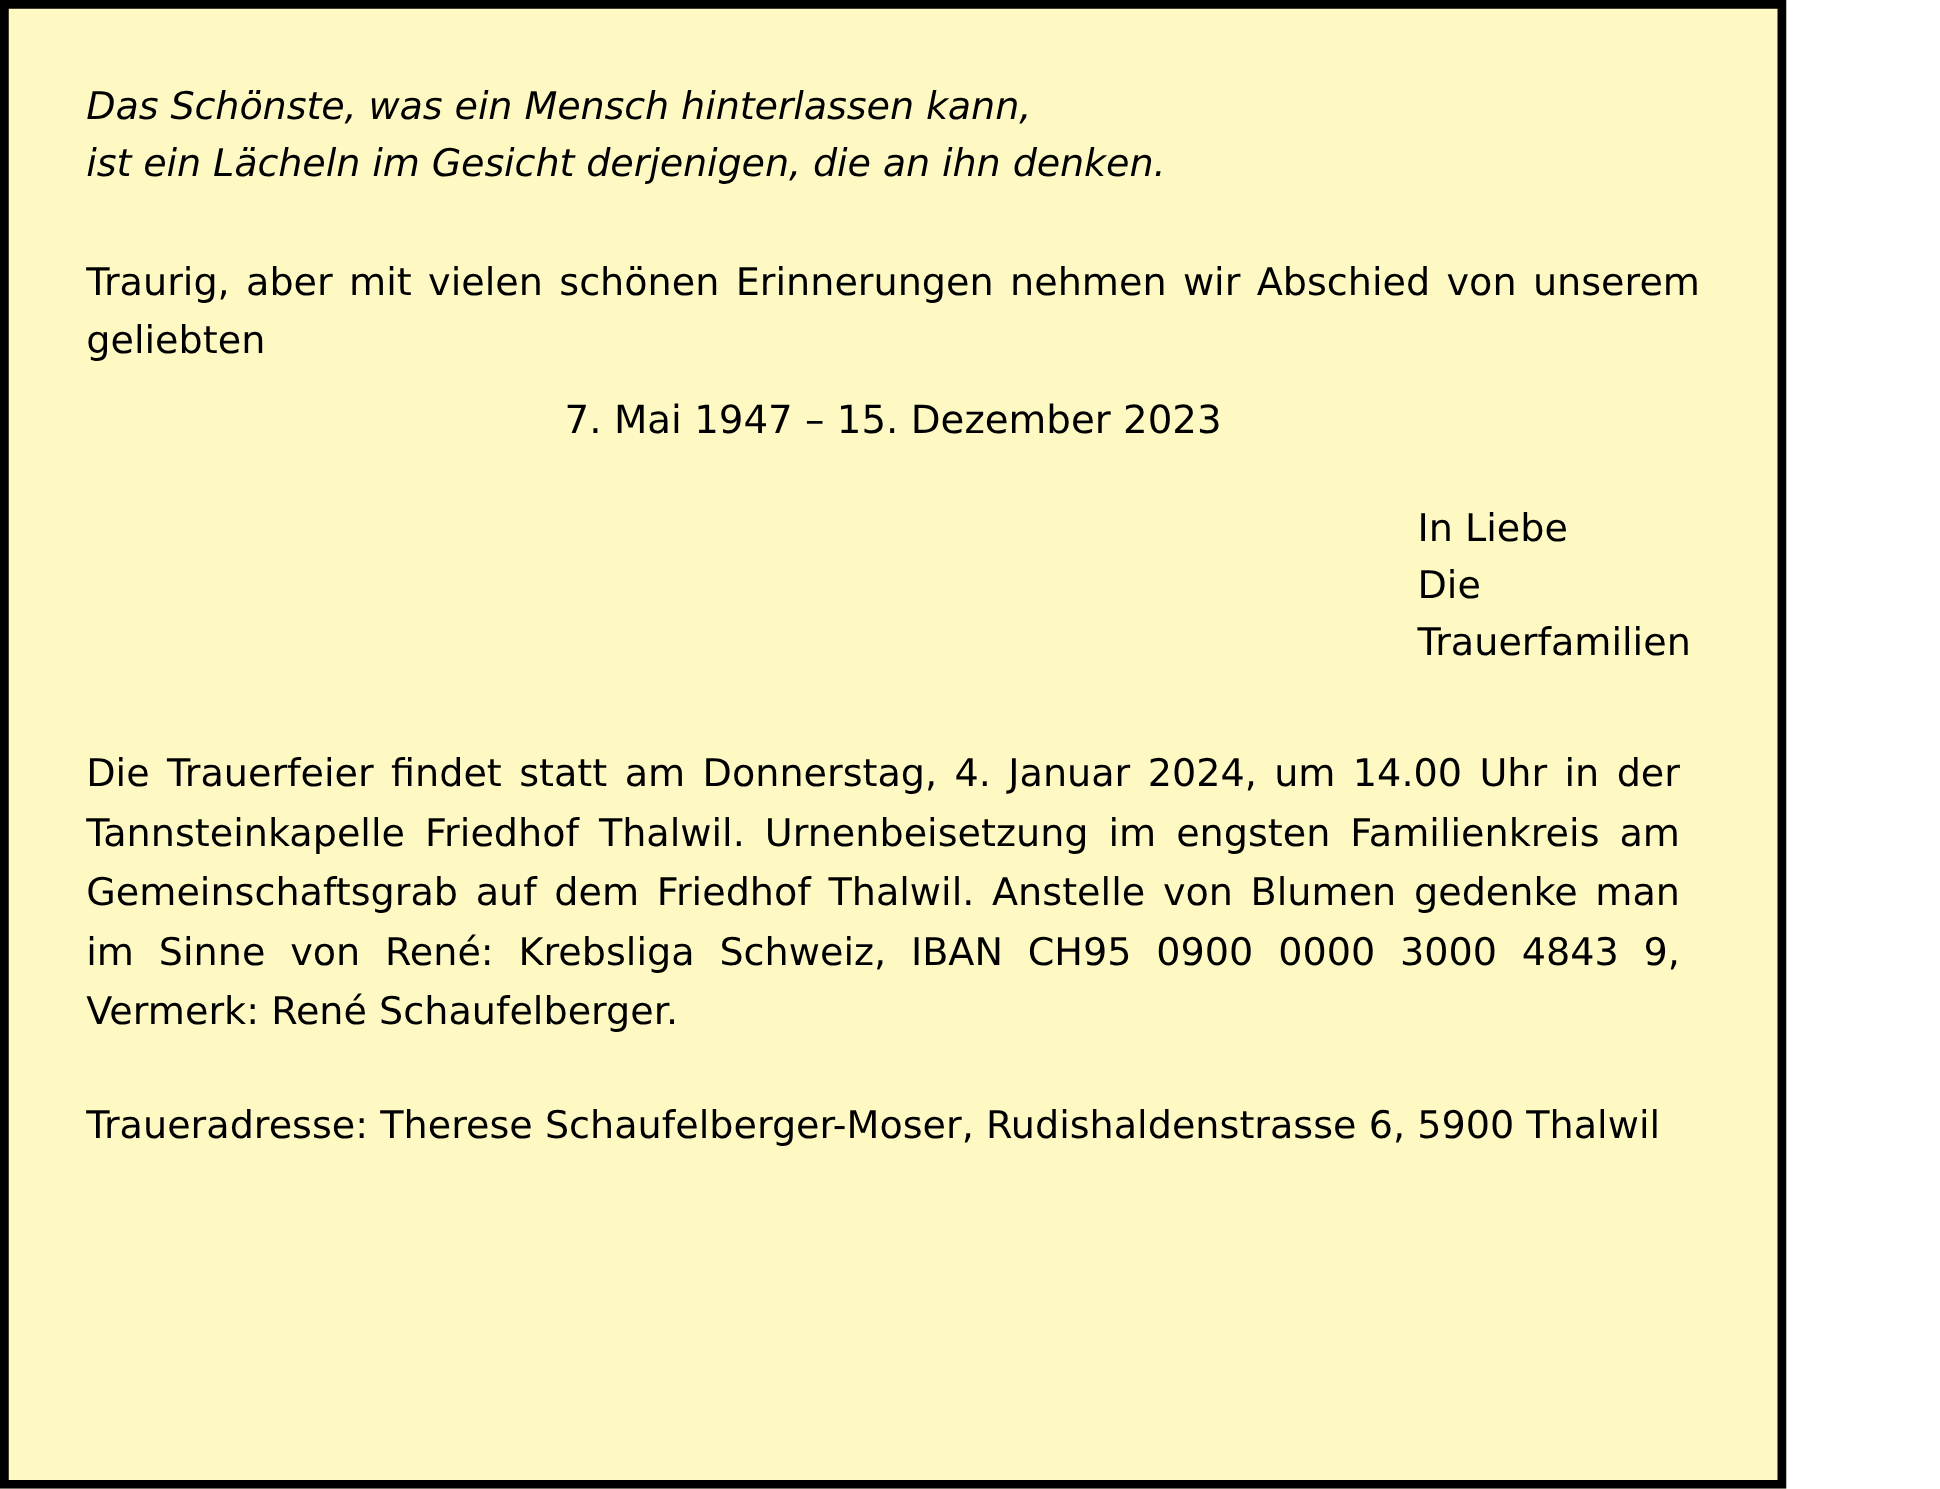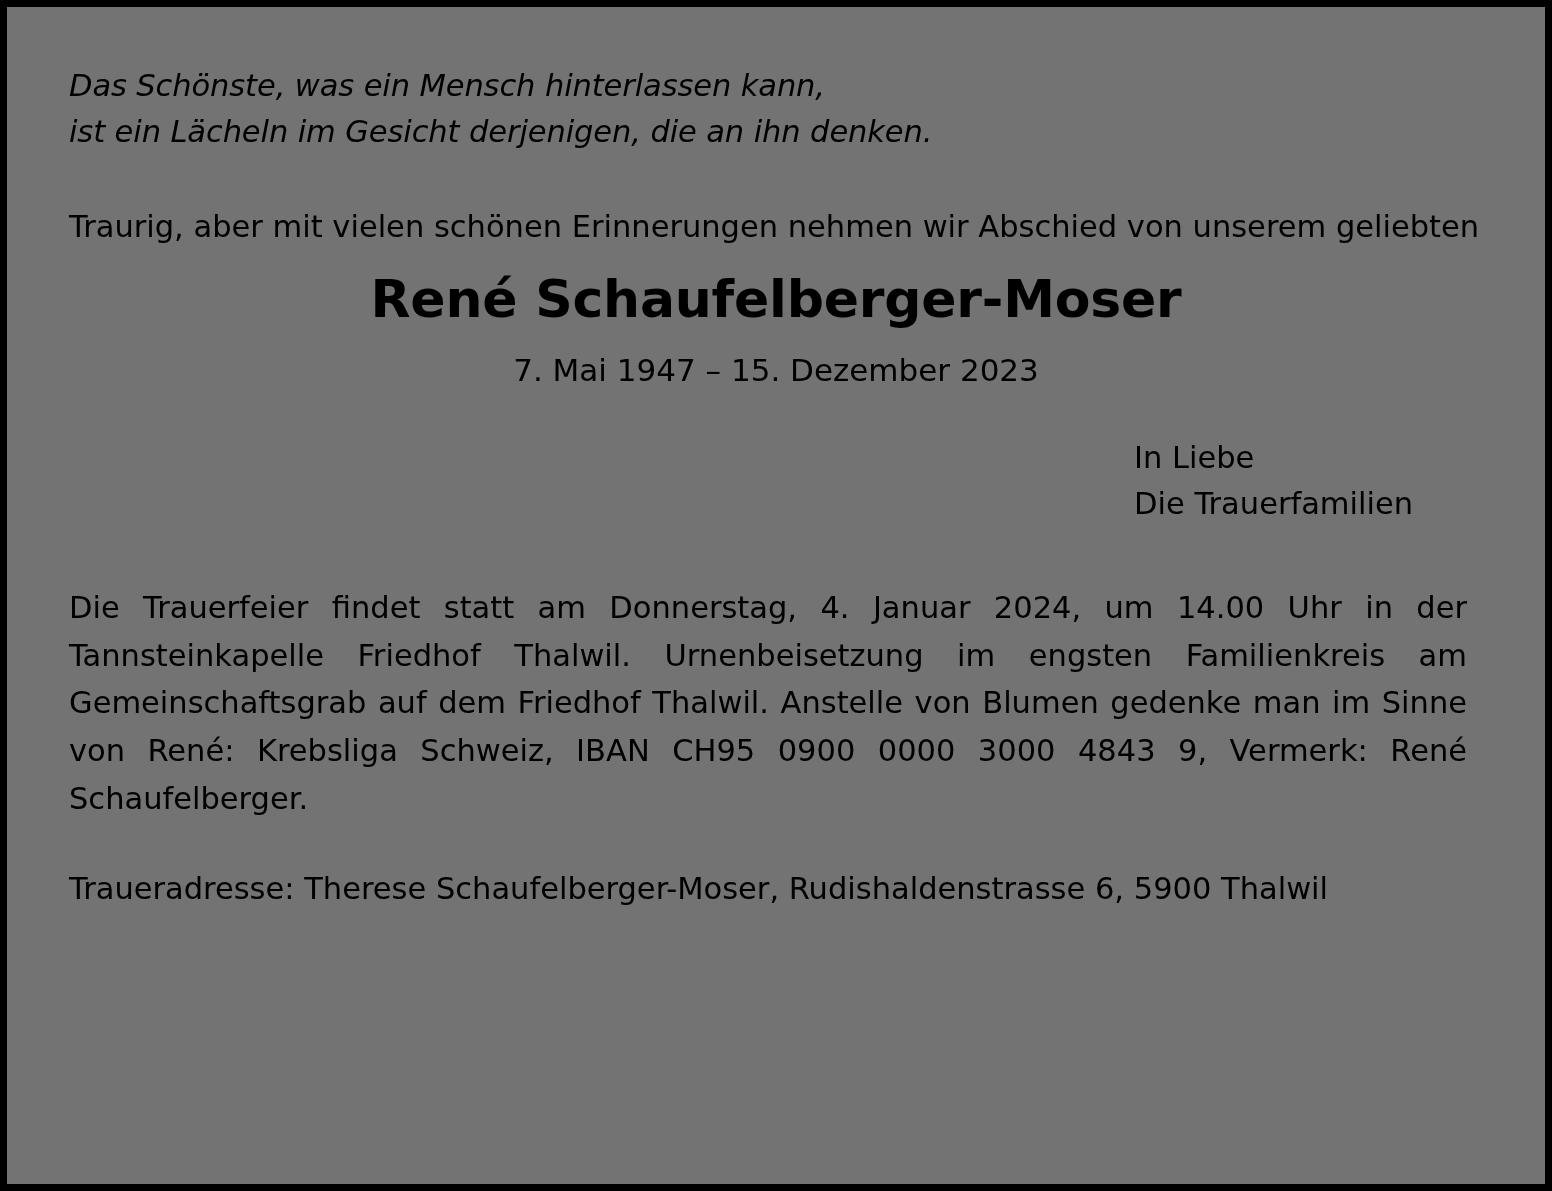--- a/index.html
+++ b/index.html
@@ -9,24 +9,24 @@
   }
   body {
     width: 1552px;
     height: 1191px;
     font-family: "DejaVu Sans", sans-serif;
     color: #000000;
   }
   .notice {
     position: relative;
     box-sizing: border-box;
-    width: 1552px;
+    width: 1429px;
     height: 1191px;
     border: 7px solid #000000;
-    background: #737373;
+    background: #fef9c3;
     padding: 48px 62px 0 62px;
   }
   .quote {
     font-style: italic;
     font-size: 30.5px;
     line-height: 1.52;
     letter-spacing: -0.1px;
     margin: 8px 0 0 0;
   }
   .quote div { white-space: nowrap; }
@@ -86,21 +86,20 @@
 
 <div class="notice">
 
   <div class="quote">
     <div>Das Schönste, was ein Mensch hinterlassen kann,</div>
     <div>ist ein Lächeln im Gesicht derjenigen, die an ihn denken.</div>
   </div>
 
   <p class="intro">Traurig, aber mit vielen schönen Erinnerungen nehmen wir Abschied von unserem geliebten</p>
 
-  <h1 class="name">René Schaufelberger-Moser</h1>
 
   <p class="dates">7. Mai 1947 – 15. Dezember 2023</p>
 
 
   <div class="closing">
     <div>In Liebe</div>
     <div>Die Trauerfamilien</div>
   </div>
 
   <p class="ceremony">Die Trauerfeier findet statt am Donnerstag, 4. Januar 2024, um 14.00 Uhr in der Tannsteinkapelle Friedhof Thalwil. Urnenbeisetzung im engsten Familienkreis am Gemeinschaftsgrab auf dem Friedhof Thalwil. Anstelle von Blumen gedenke man im Sinne von René: Krebsliga Schweiz, IBAN CH95 0900 0000 3000 4843 9, Vermerk: René Schaufelberger.</p>

